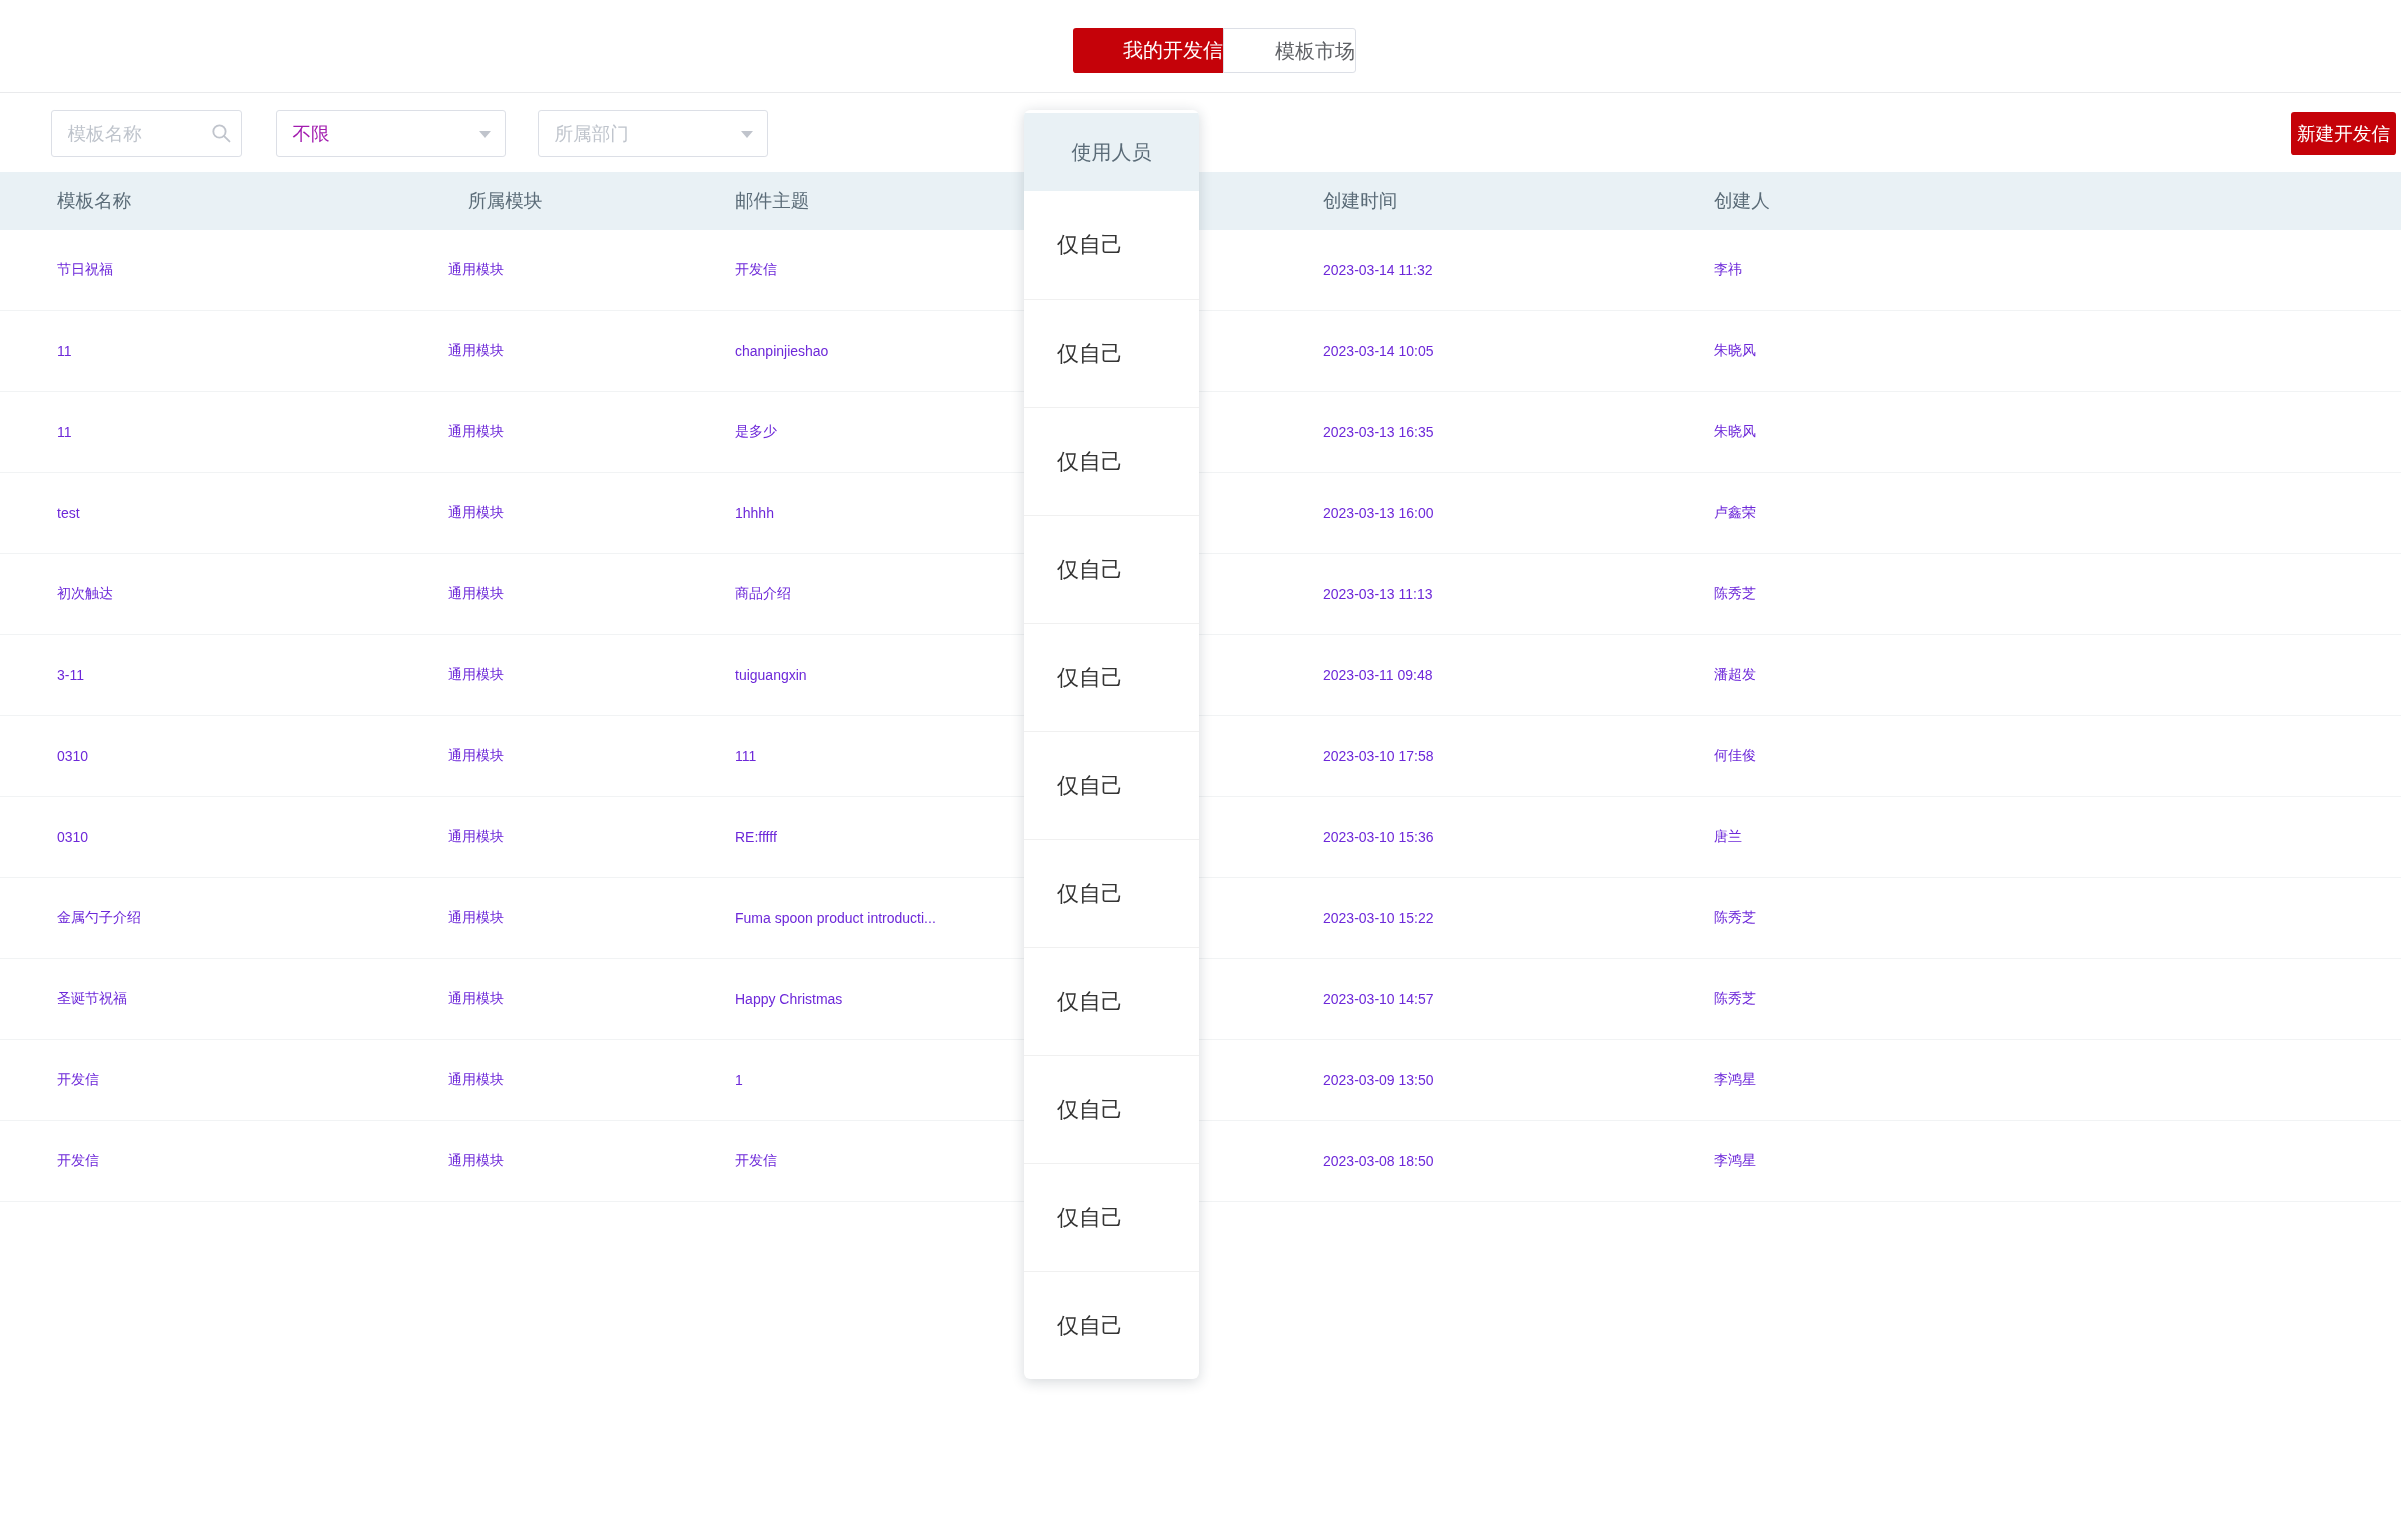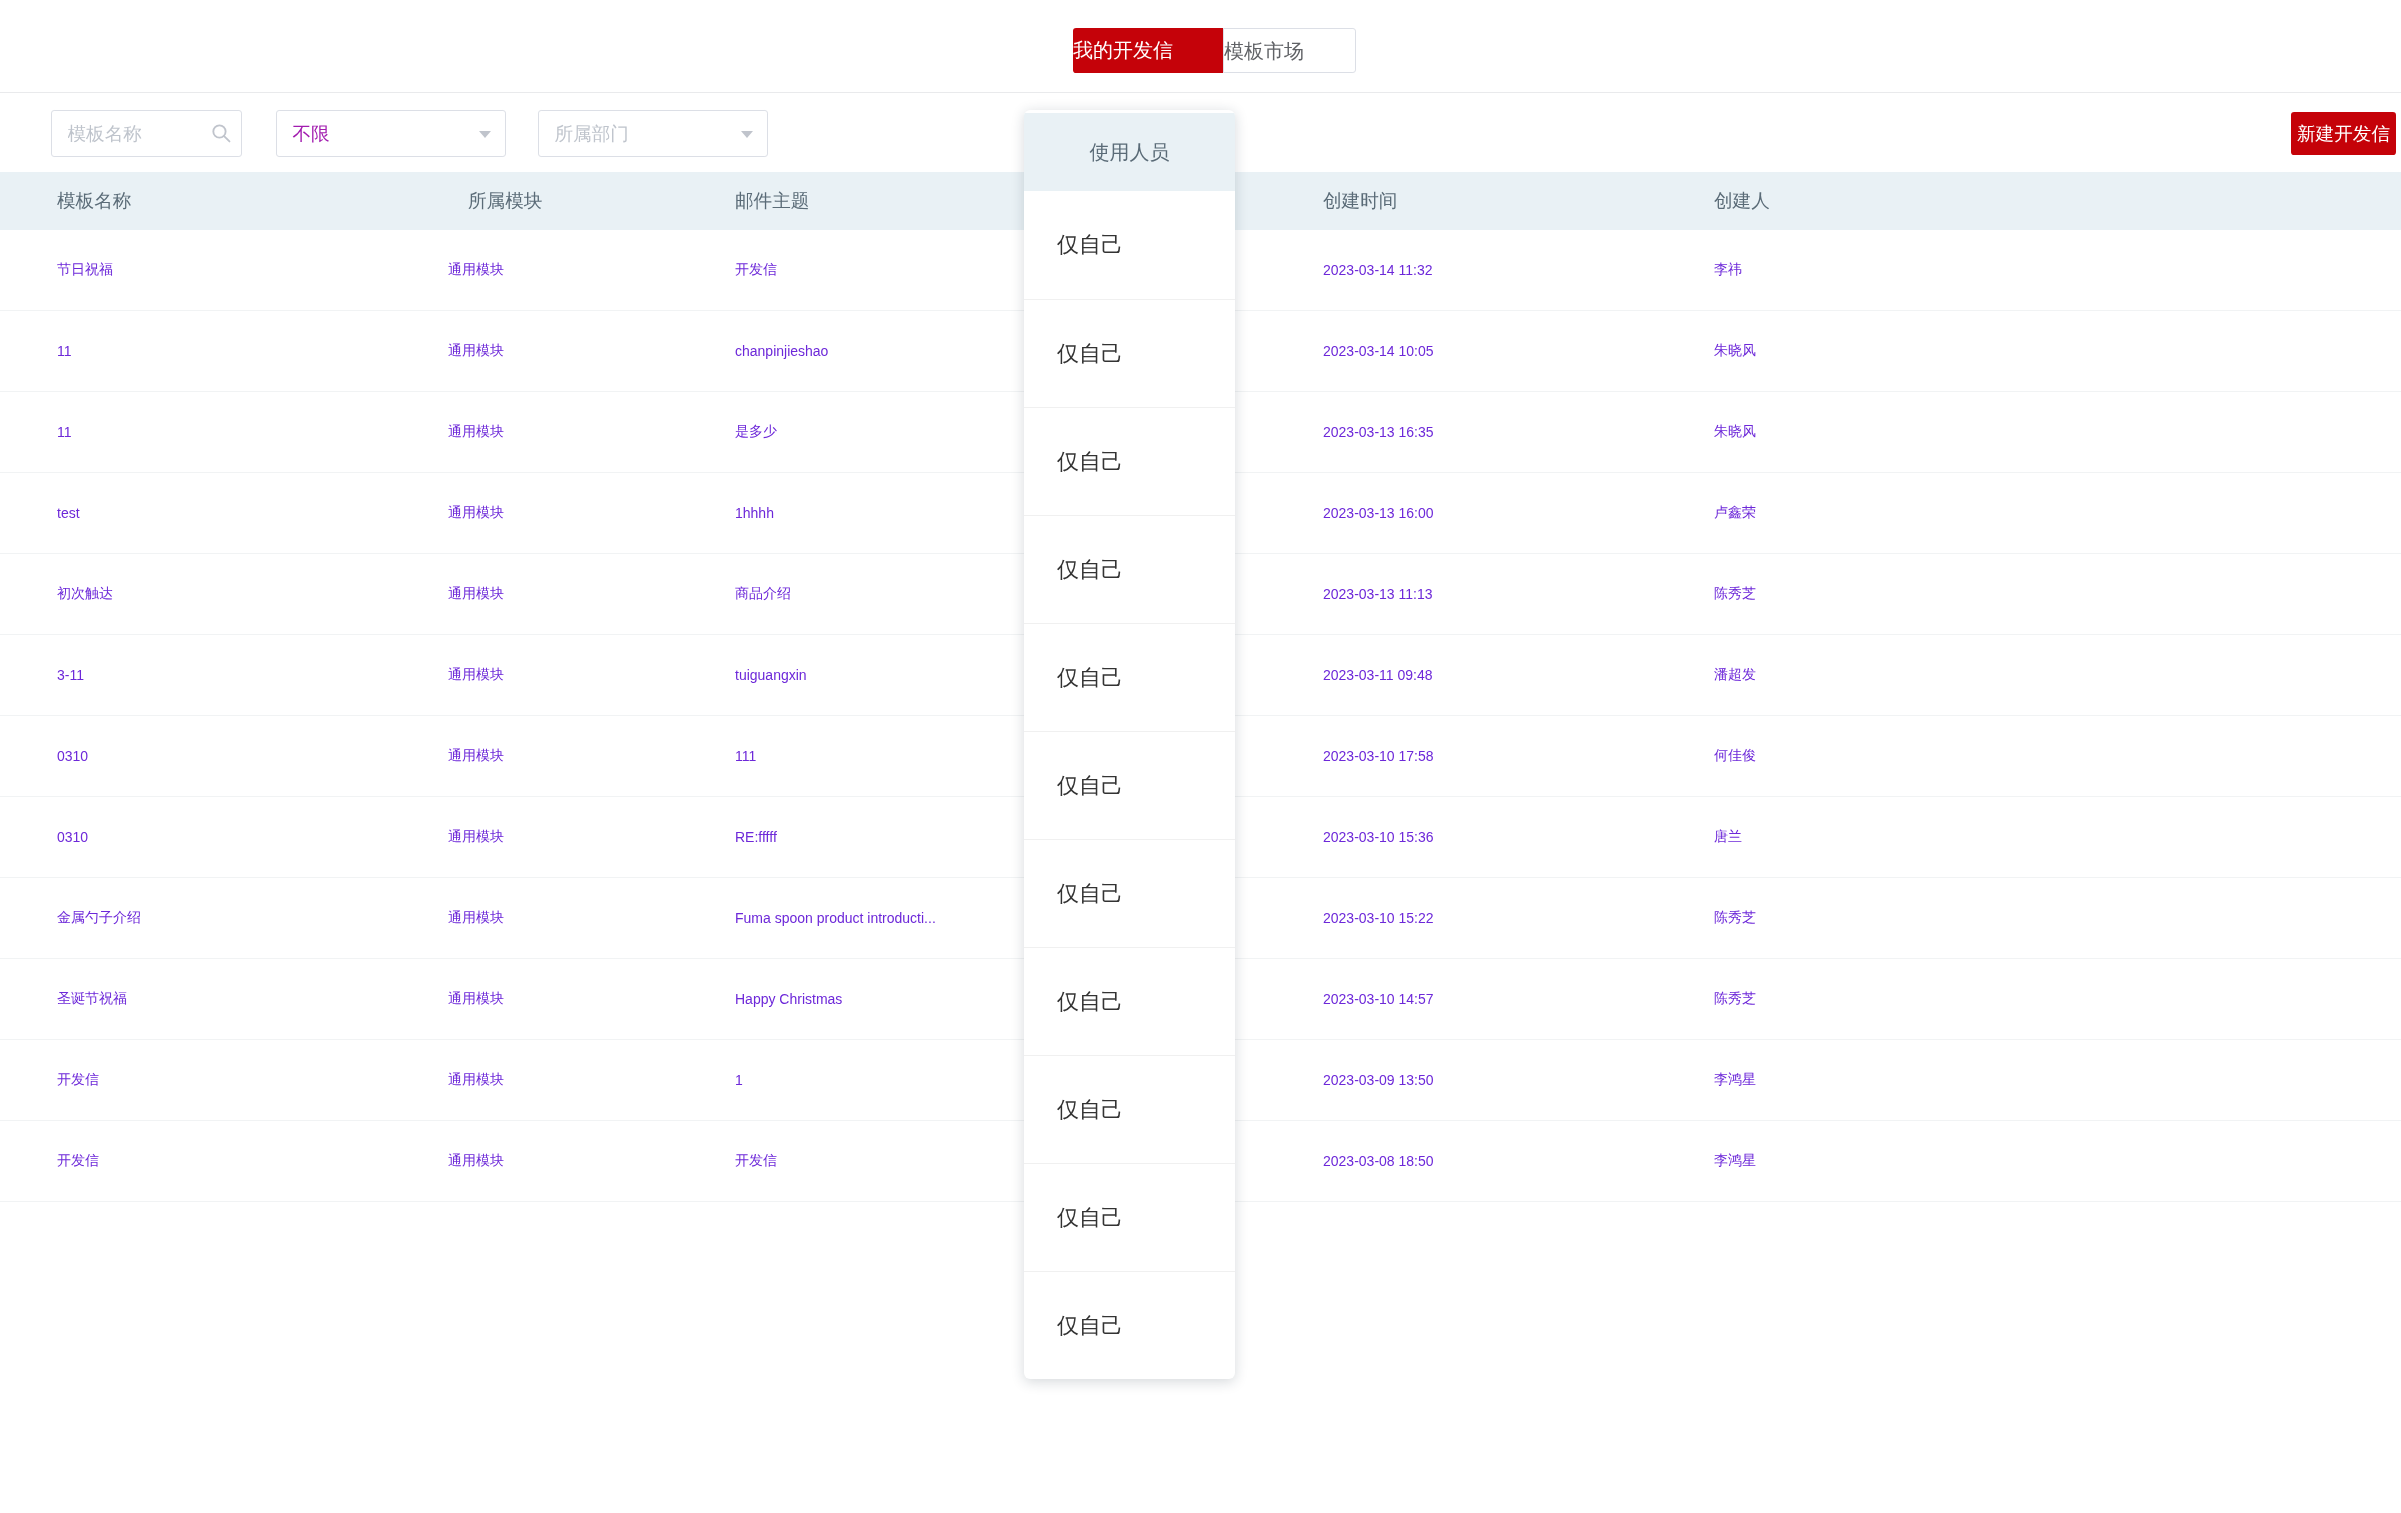--- a/index.html
+++ b/index.html
@@ -2,21 +2,21 @@
 <html style="font-size:12.4px"><head>
 <meta charset="utf-8">
 <style>
   html,body{margin:0;padding:0;background:#fff;}
   .page{position:relative;width:2401px;height:1513px;background:#fff;overflow:hidden;
         font-family:"Liberation Sans","DejaVu Sans",sans-serif;color:#333;}
 
   
   .topbar{position:absolute;left:0;top:0;width:2401px;height:92px;background:#fff;
           border-bottom:0.8px solid #e9eaec;}
-  .tab{position:absolute;top:28px;height:45px;line-height:45px;text-align:left;
+  .tab{position:absolute;top:28px;height:45px;line-height:45px;text-align:right;
        font-size:20px;box-sizing:border-box;cursor:pointer;}
   .tab-my{left:1073px;width:150px;background:#c50209;color:#fff;border-radius:3.1px 0 0 3.1px;}
   .tab-market{left:1223px;width:133px;background:#fff;color:#606266;
               border:0.8px solid #dcdfe6;border-radius:0 3.1px 3.1px 0;}
 
   
   .search-box{position:absolute;left:51px;top:110px;width:191px;height:47px;box-sizing:border-box;}
   .search-box input{width:100%;height:100%;box-sizing:border-box;border:0.8px solid #dcdfe6;
                     border-radius:3.1px;padding:0 40px 0 15.5px;font-size:18.6px;color:#333;
                     font-family:inherit;outline:none;}
@@ -39,21 +39,21 @@
   .th{position:absolute;top:0;height:58px;line-height:58px;font-size:18.6px;color:#5a6b77;white-space:nowrap;}
   .th-name{left:57px;} .th-module{left:448px;margin-left:20px;} .th-subject{left:735px;}
   .th-created{left:1323px;} .th-creator{left:1714px;}
   .tbody{position:absolute;left:0;top:230px;width:2401px;}
   .trow{position:relative;height:81px;box-sizing:border-box;border-bottom:0.8px solid #f1f3f4;}
   .td{position:absolute;top:50%;transform:translateY(-50%);font-size:14px;color:#6d28d9;white-space:nowrap;}
   .td-name{left:57px;} .td-module{left:448px;} .td-subject{left:735px;}
   .td-created{left:1323px;} .td-creator{left:1714px;}
 
   
-  .users-card{position:absolute;left:1024px;top:110px;width:211px;background:#fff;
+  .users-card{position:absolute;left:1024px;top:110px;width:175px;background:#fff;
               border-radius:6.2px;box-shadow:0 2.3px 12.4px rgba(30,45,60,.18);overflow:hidden;
               padding-top:3.1px;z-index:5;}
   .users-head{height:78px;line-height:78px;background:#e9f1f5;text-align:center;
               font-size:20px;color:#5a6b77;}
   .users-cell{height:108px;line-height:108px;padding-left:33px;font-size:22px;color:#333;
               box-sizing:border-box;white-space:nowrap;}
   .users-cell + .users-cell{border-top:0.8px solid #f0f0f0;}
 
   
   .bubble{position:absolute;left:1236px;top:116px;width:526px;height:92px;background:#f35185;

